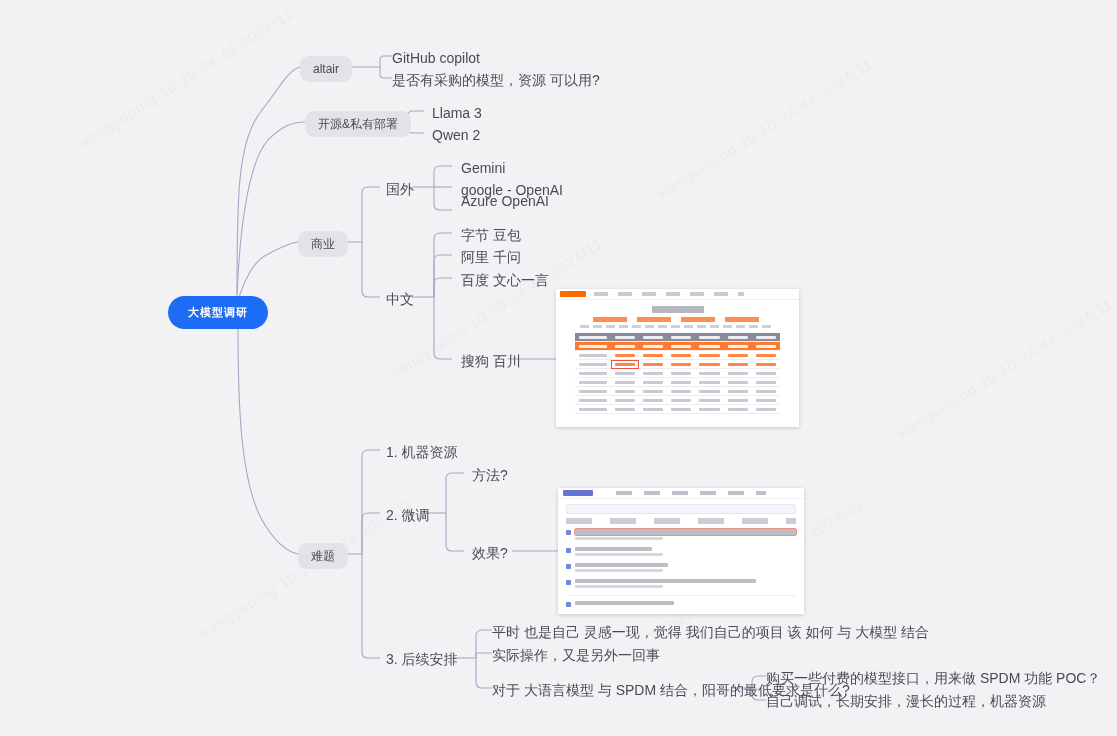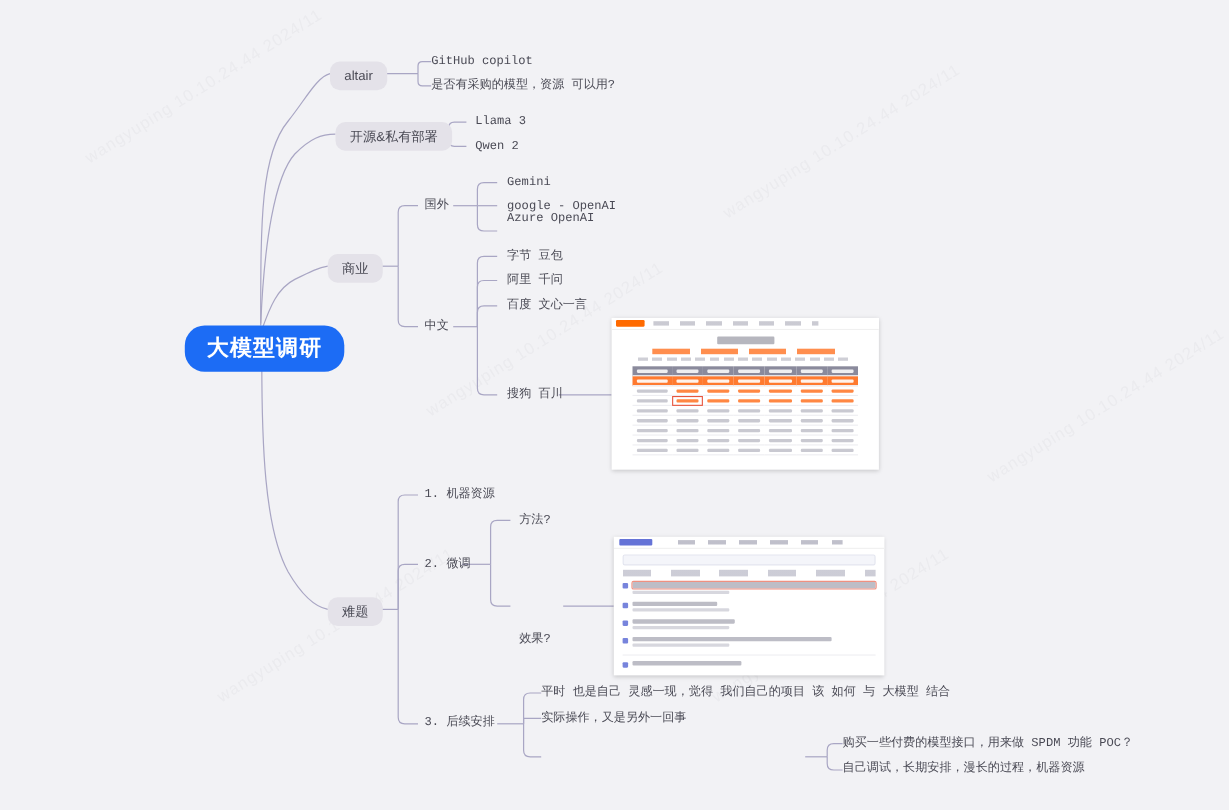--- a/index.html
+++ b/index.html
@@ -25,37 +25,36 @@
   }
 
   .node{
     position:absolute;
     white-space:nowrap;
     line-height:1;
   }
   .root{
     background:#1c6cf5;
     color:#ffffff;
-    font-size:20px;
+    font-size:11px;
     font-weight:bold;
     padding:11px 20px;
     border-radius:18px;
     letter-spacing:1px;
   }
   .pill{
     background:#e4e2e9;
     color:#4a4a55;
     font-size:12px;
     padding:7px 13px;
     border-radius:9px;
   }
   .leaf{
     color:#4a4a55;
-    font-size:11px;
-    font-family:Liberation Mono, monospace;
+    font-size:14px;
   }
 
   
   .shot{
     position:absolute;
     background:#ffffff;
     box-shadow:0 1px 4px rgba(0,0,0,.18);
     overflow:hidden;
   }
   .shot .bar{height:10px;background:#ffffff;border-bottom:1px solid #f0f0f0;position:relative;}
@@ -402,21 +401,21 @@
     </tbody>
       </table>
   </div>
 
   <div class="node pill" style="left:298px;top:543px;">难题</div>
 
   <div class="node leaf" style="left:386px;top:445px;">1. 机器资源</div>
 
   <div class="node leaf" style="left:386px;top:508px;">2. 微调</div>
   <div class="node leaf" style="left:472px;top:468px;">方法?</div>
-  <div class="node leaf" style="left:472px;top:546px;margin-top:31px;">效果?</div>
+  <div class="node leaf" style="left:472px;top:546px;">效果?</div>
 
   <div class="shot shot-b" style="left:558px;top:488px;width:246px;height:126px;">
     <div class="bar">
       <div class="logo"></div>
       <div class="navbits"></div>
     </div>
     <div class="search"></div>
     <div class="tabs"></div>
     <div class="rows">
       <div class="row">
@@ -453,16 +452,17 @@
         <div class="lines">
             <div class="l1" style="width:45%"></div>
           </div>
       </div>
     </div>
   </div>
 
   <div class="node leaf" style="left:386px;top:652px;">3. 后续安排</div>
   <div class="node leaf" style="left:492px;top:625px;">平时 也是自己 灵感一现，觉得 我们自己的项目 该 如何 与 大模型 结合</div>
   <div class="node leaf" style="left:492px;top:648px;">实际操作，又是另外一回事</div>
+  <div class="node leaf" style="left:492px;top:683px;">对于 大语言模型 与 SPDM 结合，阳哥的最低要求是什么?</div>
   <div class="node leaf" style="left:766px;top:671px;">购买一些付费的模型接口，用来做 SPDM 功能 POC？</div>
   <div class="node leaf" style="left:766px;top:694px;text-align:right;">自己调试，长期安排，漫长的过程，机器资源</div>
 
 </div>
 
 </body></html>

